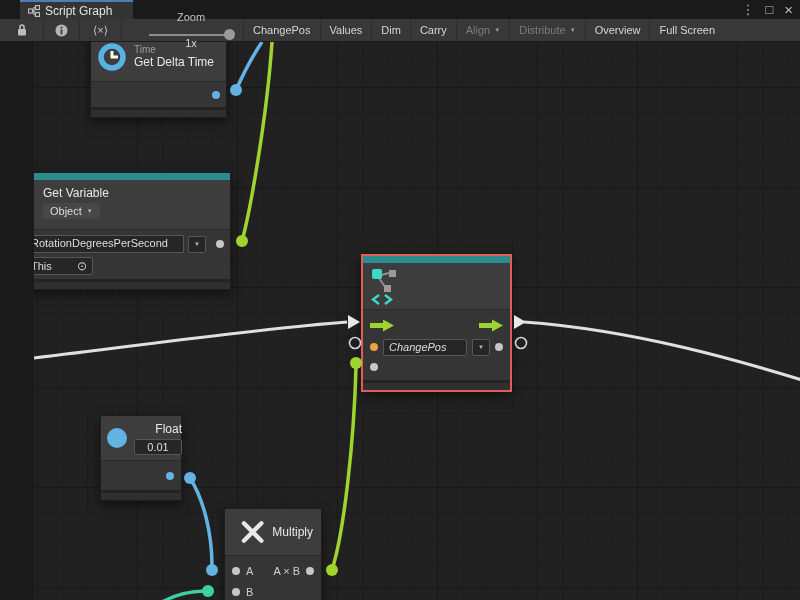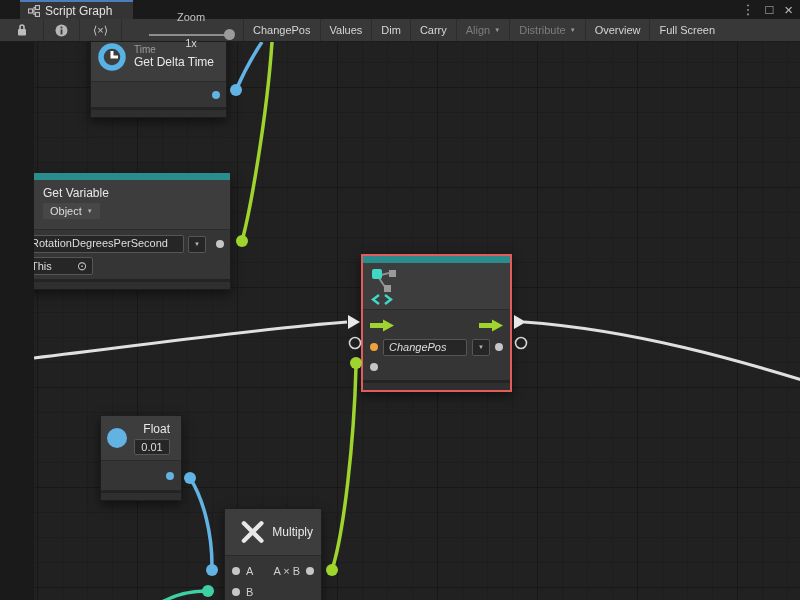--- a/index.html
+++ b/index.html
@@ -98,21 +98,21 @@
   .n-setvar .val-row { height:22px; gap:5px;font-style:italic; }
   .n-setvar .val-row .field { flex:1; height:17px; }
   .n-setvar .row3 { height:18px; }
 
   
   .n-float { left:66px; top:373px; width:82px; }
   .n-float .node-header { height:44px; padding:4px 6px; }
   .n-float .node-body { height:30px; display:flex; align-items:center; justify-content:flex-end;
     padding:0 7px; }
   .float-circle { width:20px; height:20px; border-radius:50%; background:#62b2e4; flex:none; }
-  .n-float .field { width:36px; text-align:center; padding:1px 2px; }
+  .n-float .field { width:48px; text-align:center; padding:1px 2px; }
 
   
   .n-mult { left:190px; top:466px; width:98px; height:112px; }
   .n-mult .node-header { height:46px; gap:8px; padding-left:16px; }
   .n-mult .row { height:21px; }
   .n-mult .out-label { margin-left:auto; }
 
   svg { display:block; }
 </style>
 </head>

